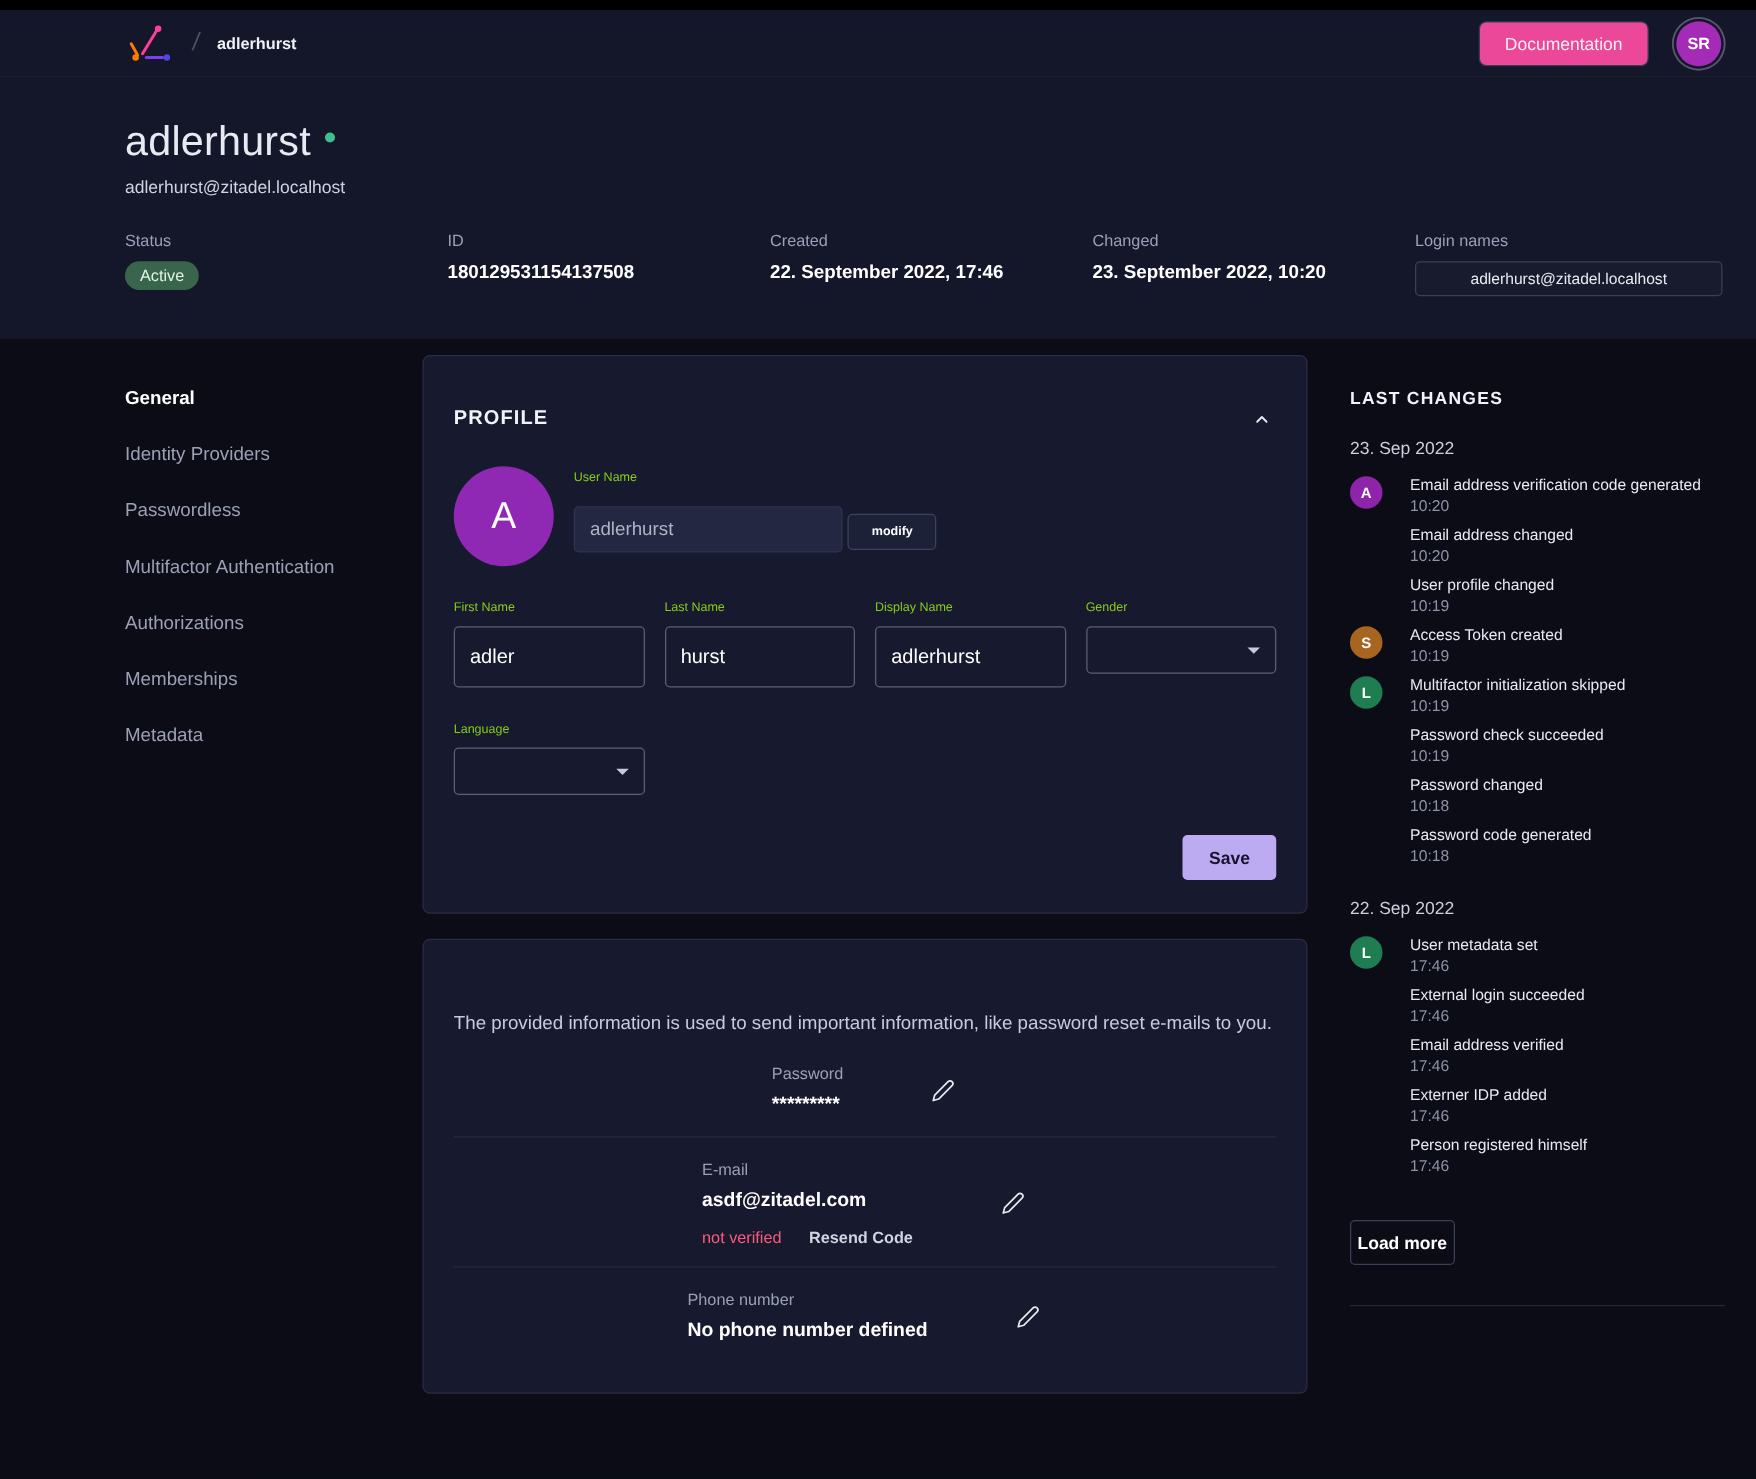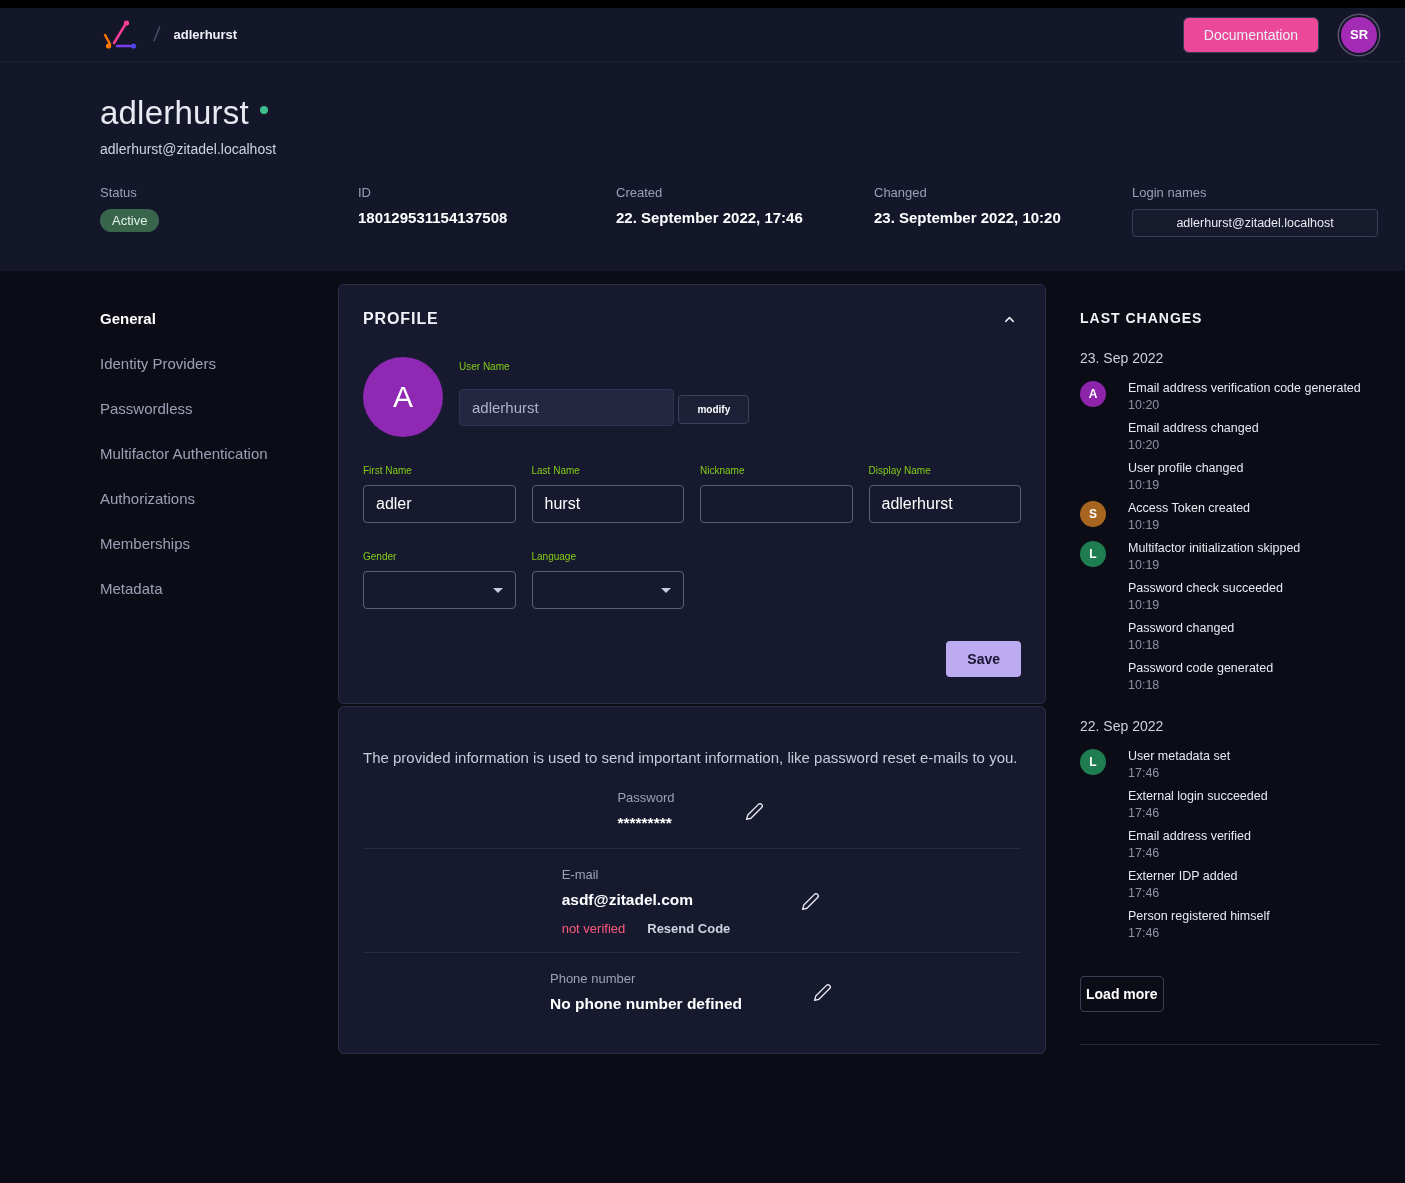--- a/index.html
+++ b/index.html
@@ -56,21 +56,21 @@
   
   .layout { display:flex; padding:13px 25px 0 100px; }
 
   .sidebar { width:238px; flex:none; padding-top:12px; display:flex; flex-direction:column; }
   .nav-item { padding:14px 0; font-size:15px; color:#9ba0b4; cursor:pointer; }
   .nav-item.active { color:#ffffff; font-weight:700; }
 
   .main { width:708px; flex:none; }
   .card {
     background:#171a2f; border:1px solid #292d45; border-radius:6px;
-    padding:22px 24px 26px; margin-bottom:2px;
+    padding:38px 24px 26px; margin-bottom:20px;
   }
   .card-head { display:flex; align-items:center; }
   .card-title { font-size:16px; letter-spacing:0.9px; font-weight:700; margin:0; flex:1; color:#f2f3f8; }
   .icon-btn {
     width:24px; height:24px; color:#e8eaf2; display:flex; align-items:center;
     justify-content:center; cursor:pointer; margin-left:20px; flex:none;
   }
 
   .profile-top { display:flex; margin-top:26px; }
   .avatar-lg {
@@ -85,21 +85,21 @@
     border-radius:4px; padding:0 12px; font-size:15px; outline:none;
   }
   .modify-btn {
     margin-top:14px; background:#1d2138; border:1px solid #3c415c; color:#fff;
     border-radius:4px; padding:8px 18px; font-size:10px; font-weight:600; cursor:pointer;
     font-family:inherit; display:inline-block;
   }
 
   .grid2 { display:grid; grid-template-columns:1fr 1fr 1fr 1fr; column-gap:16px; row-gap:28px; margin-top:28px; }
   .input.outline {
-    width:100%; height:38px; background:transparent; border:1px solid #5b6078;
+    width:100%; height:49px; background:transparent; border:1px solid #5b6078;
     border-radius:4px; color:#fff; font-size:16px; padding:0 12px; outline:none;
   }
   .select {
     position:relative; height:38px; border:1px solid #5b6078; border-radius:4px;
     display:flex; align-items:center; padding:0 30px 0 12px; cursor:pointer; font-size:16px; color:#fff;
   }
   .caret {
     position:absolute; right:12px; top:16px; width:0; height:0;
     border-left:5px solid transparent; border-right:5px solid transparent; border-top:5px solid #c7cada;
   }
@@ -228,24 +228,20 @@
       <div class="grid2">
         <div class="field">
           <label class="field-label">First Name</label>
           <input class="input outline" value="adler" style="">
         </div>
         <div class="field">
           <label class="field-label">Last Name</label>
           <input class="input outline" value="hurst" style="">
         </div>
         <div class="field">
-          <label class="field-label">Nickname</label>
-          <input class="input outline" value="" style="">
-        </div>
-        <div class="field">
           <label class="field-label">Display Name</label>
           <input class="input outline" value="adlerhurst" style="">
         </div>
         <div class="field">
           <label class="field-label">Gender</label>
           <div class="select">
             <span></span>
             <span class="caret"></span>
           </div>
         </div>

